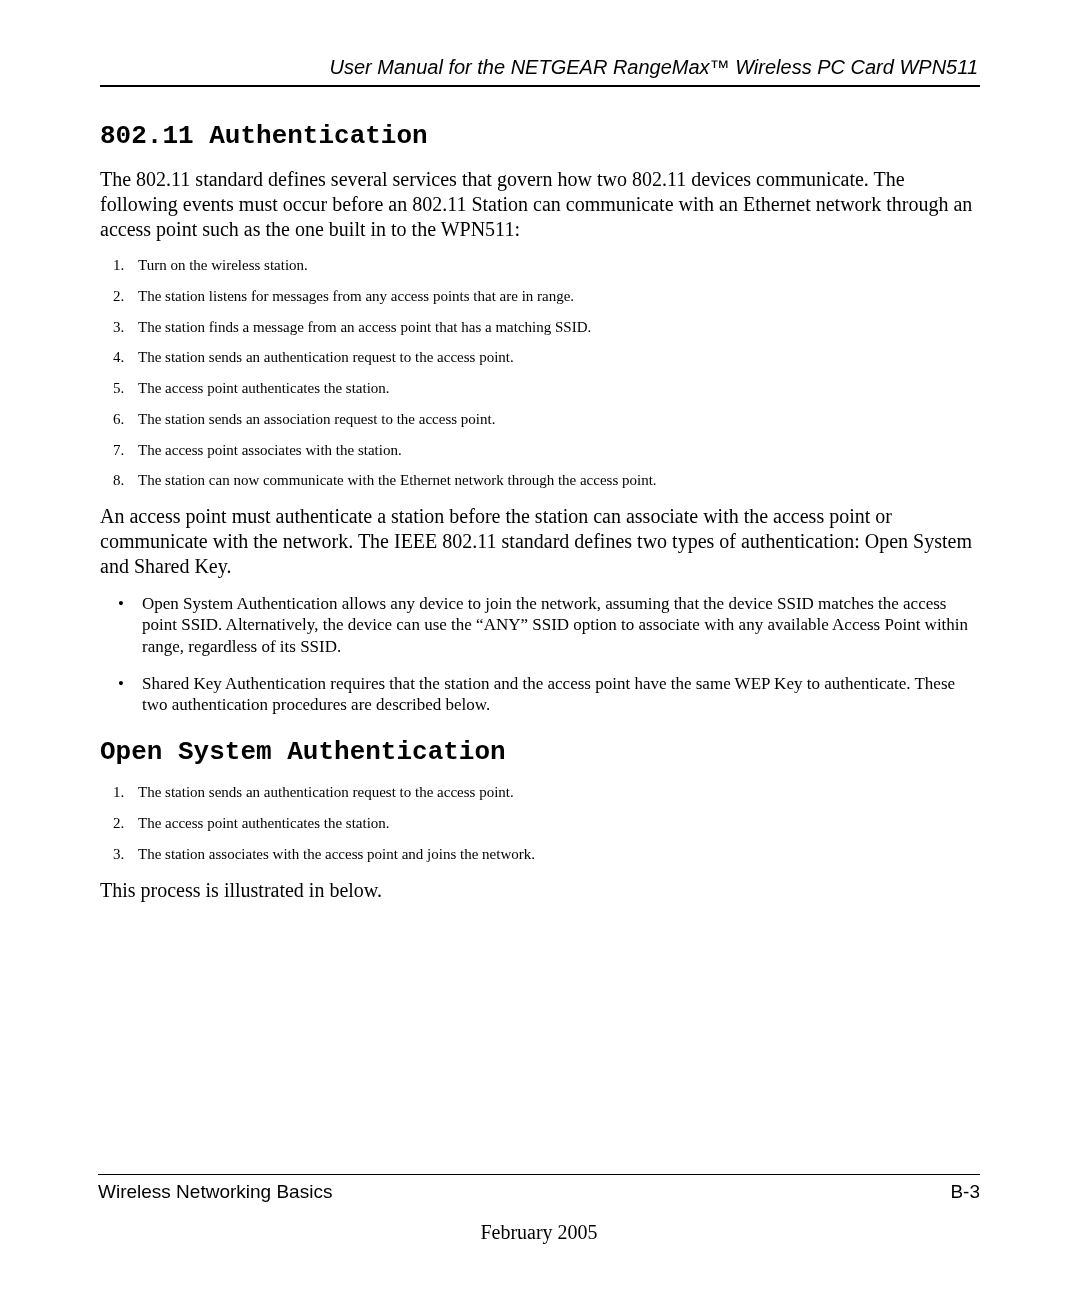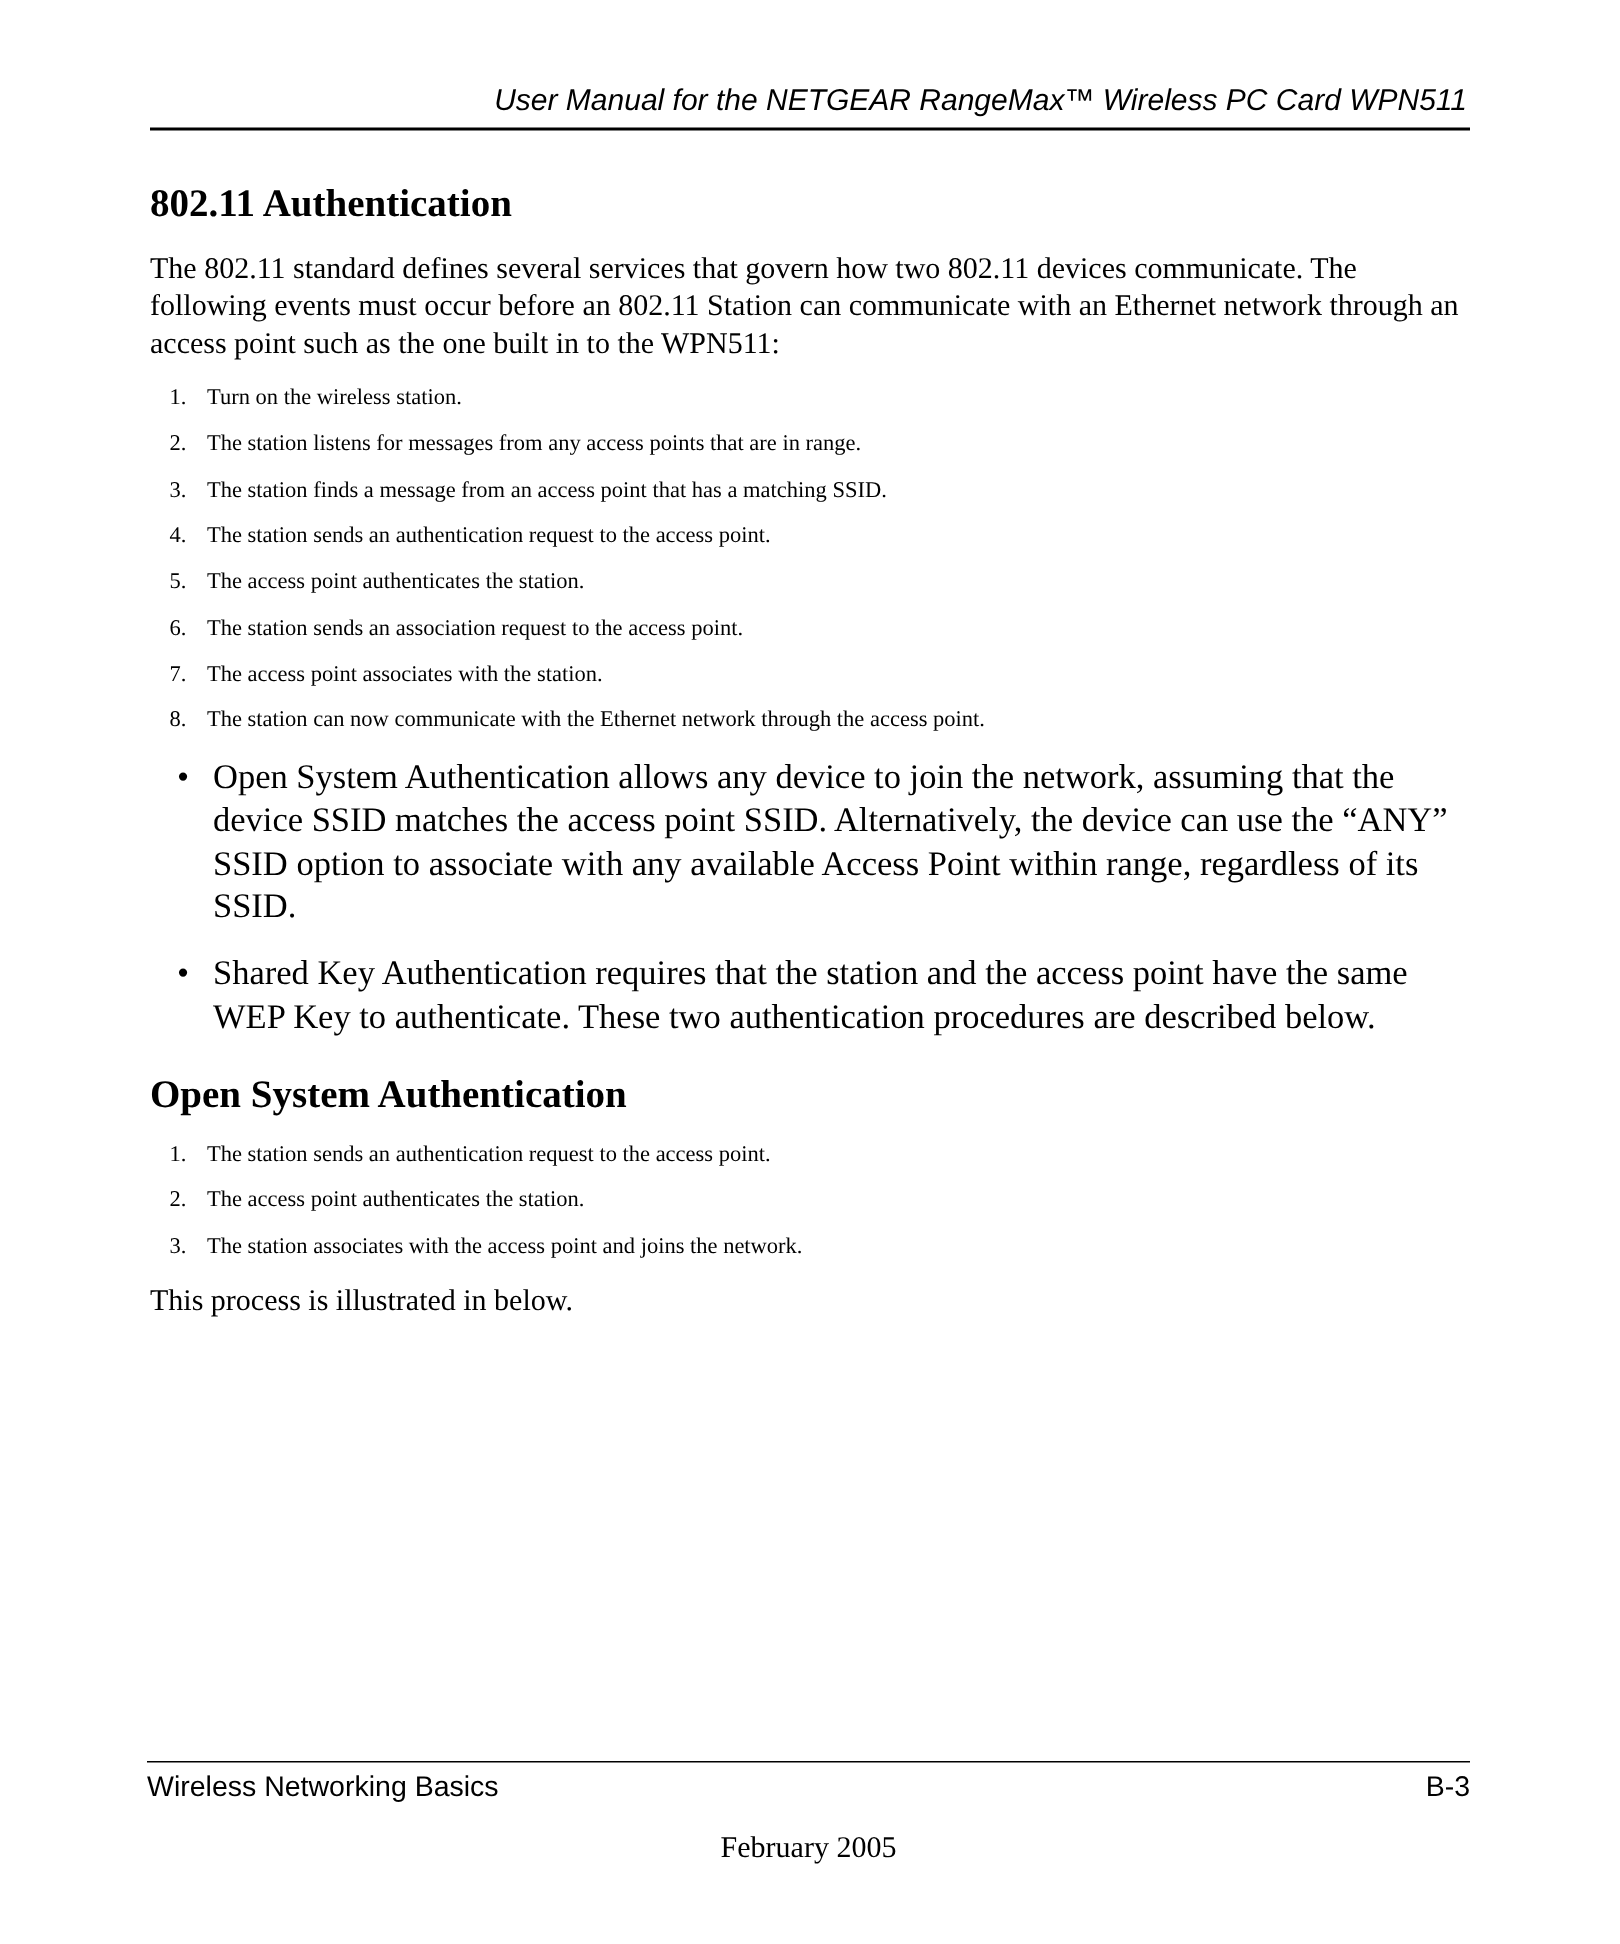--- a/index.html
+++ b/index.html
@@ -31,42 +31,42 @@
     border: none;
     border-top: 2px solid #000;
     margin: 0 0 34px 0;
   }
   .thin-rule {
     border: none;
     border-top: 1px solid #000;
     margin: 0;
   }
   h2.section {
-    font-family: Liberation Serif, serif;
+    font-family: Liberation Mono, monospace;
     font-weight: bold;
     font-size: 26px;
     margin: 0 0 16px 0;
   }
   p.body {
     font-size: 20px;
     line-height: 1.25;
     margin: 0 0 14px 0;
   }
   ol.steps {
     font-size: 15px;
     line-height: 1.25;
     margin: 0 0 14px 0;
     padding-left: 28px;
   }
   ol.steps li {
     padding-left: 10px;
     margin: 0 0 12px 0;
   }
   ul.bullets {
-    font-size: 23px;
+    font-size: 17px;
     line-height: 1.25;
     margin: 0 0 22px 0;
     padding-left: 42px;
     list-style: none;
   }
   ul.bullets li {
     position: relative;
     margin: 0 0 16px 0;
   }
   ul.bullets li::before {
@@ -111,20 +111,21 @@
     <li>Turn on the wireless station.</li>
     <li>The station listens for messages from any access points that are in range.</li>
     <li>The station finds a message from an access point that has a matching SSID.</li>
     <li>The station sends an authentication request to the access point.</li>
     <li>The access point authenticates the station.</li>
     <li>The station sends an association request to the access point.</li>
     <li>The access point associates with the station.</li>
     <li>The station can now communicate with the Ethernet network through the access point.</li>
   </ol>
 
+  <p class="body">An access point must authenticate a station before the station can associate with the access point or communicate with the network. The IEEE 802.11 standard defines two types of authentication: Open System and Shared Key.</p>
 
   <ul class="bullets">
     <li>Open System Authentication allows any device to join the network, assuming that the device SSID matches the access point SSID. Alternatively, the device can use the “ANY” SSID option to associate with any available Access Point within range, regardless of its SSID.</li>
     <li>Shared Key Authentication requires that the station and the access point have the same WEP Key to authenticate. These two authentication procedures are described below.</li>
   </ul>
 
   <h2 class="section">Open System Authentication</h2>
 
 
   <ol class="steps">

